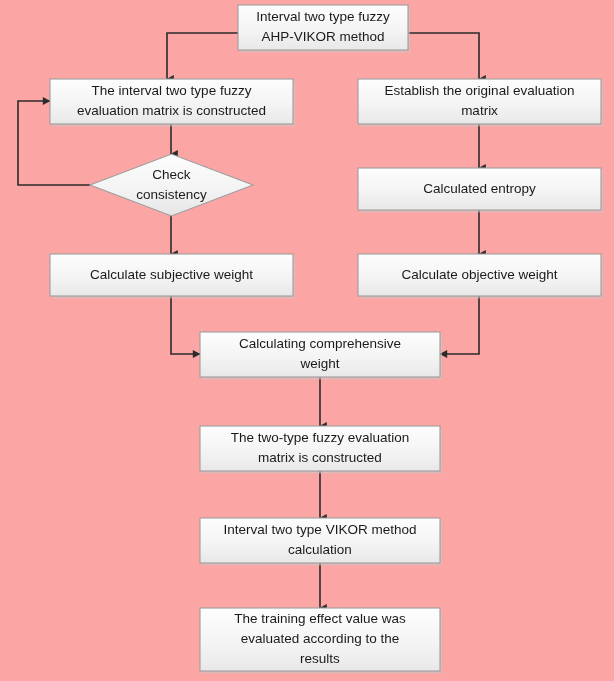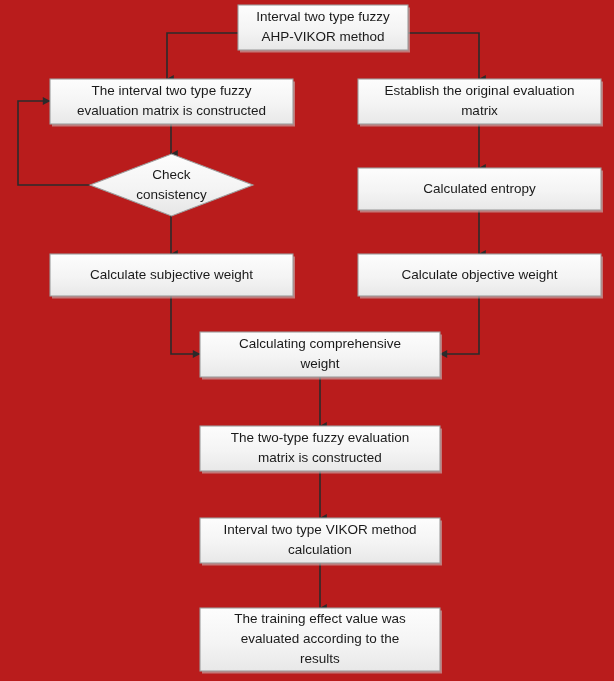--- a/index.html
+++ b/index.html
@@ -1,18 +1,18 @@
 <!DOCTYPE html>
 <html><head>
 <meta charset="utf-8">
 <style>
   html,body{margin:0;padding:0;background:#ffffff;}
   body{width:614px;height:681px;overflow:hidden;
        font-family:"Liberation Sans", sans-serif;}
-  #canvas{position:relative;width:614px;height:681px;background:#b91c1c;}
+  #canvas{position:relative;width:614px;height:681px;background:#fca5a5;}
   svg{display:block;}
   .nodetext{
     font-family:"Liberation Sans", sans-serif;
     font-size:13.5px;
     fill:#1a1a1a;
     text-anchor:middle;
     dominant-baseline:middle;
   }
   .edge{stroke:#2b2b2b;stroke-width:1.6;fill:none;}
 </style>

